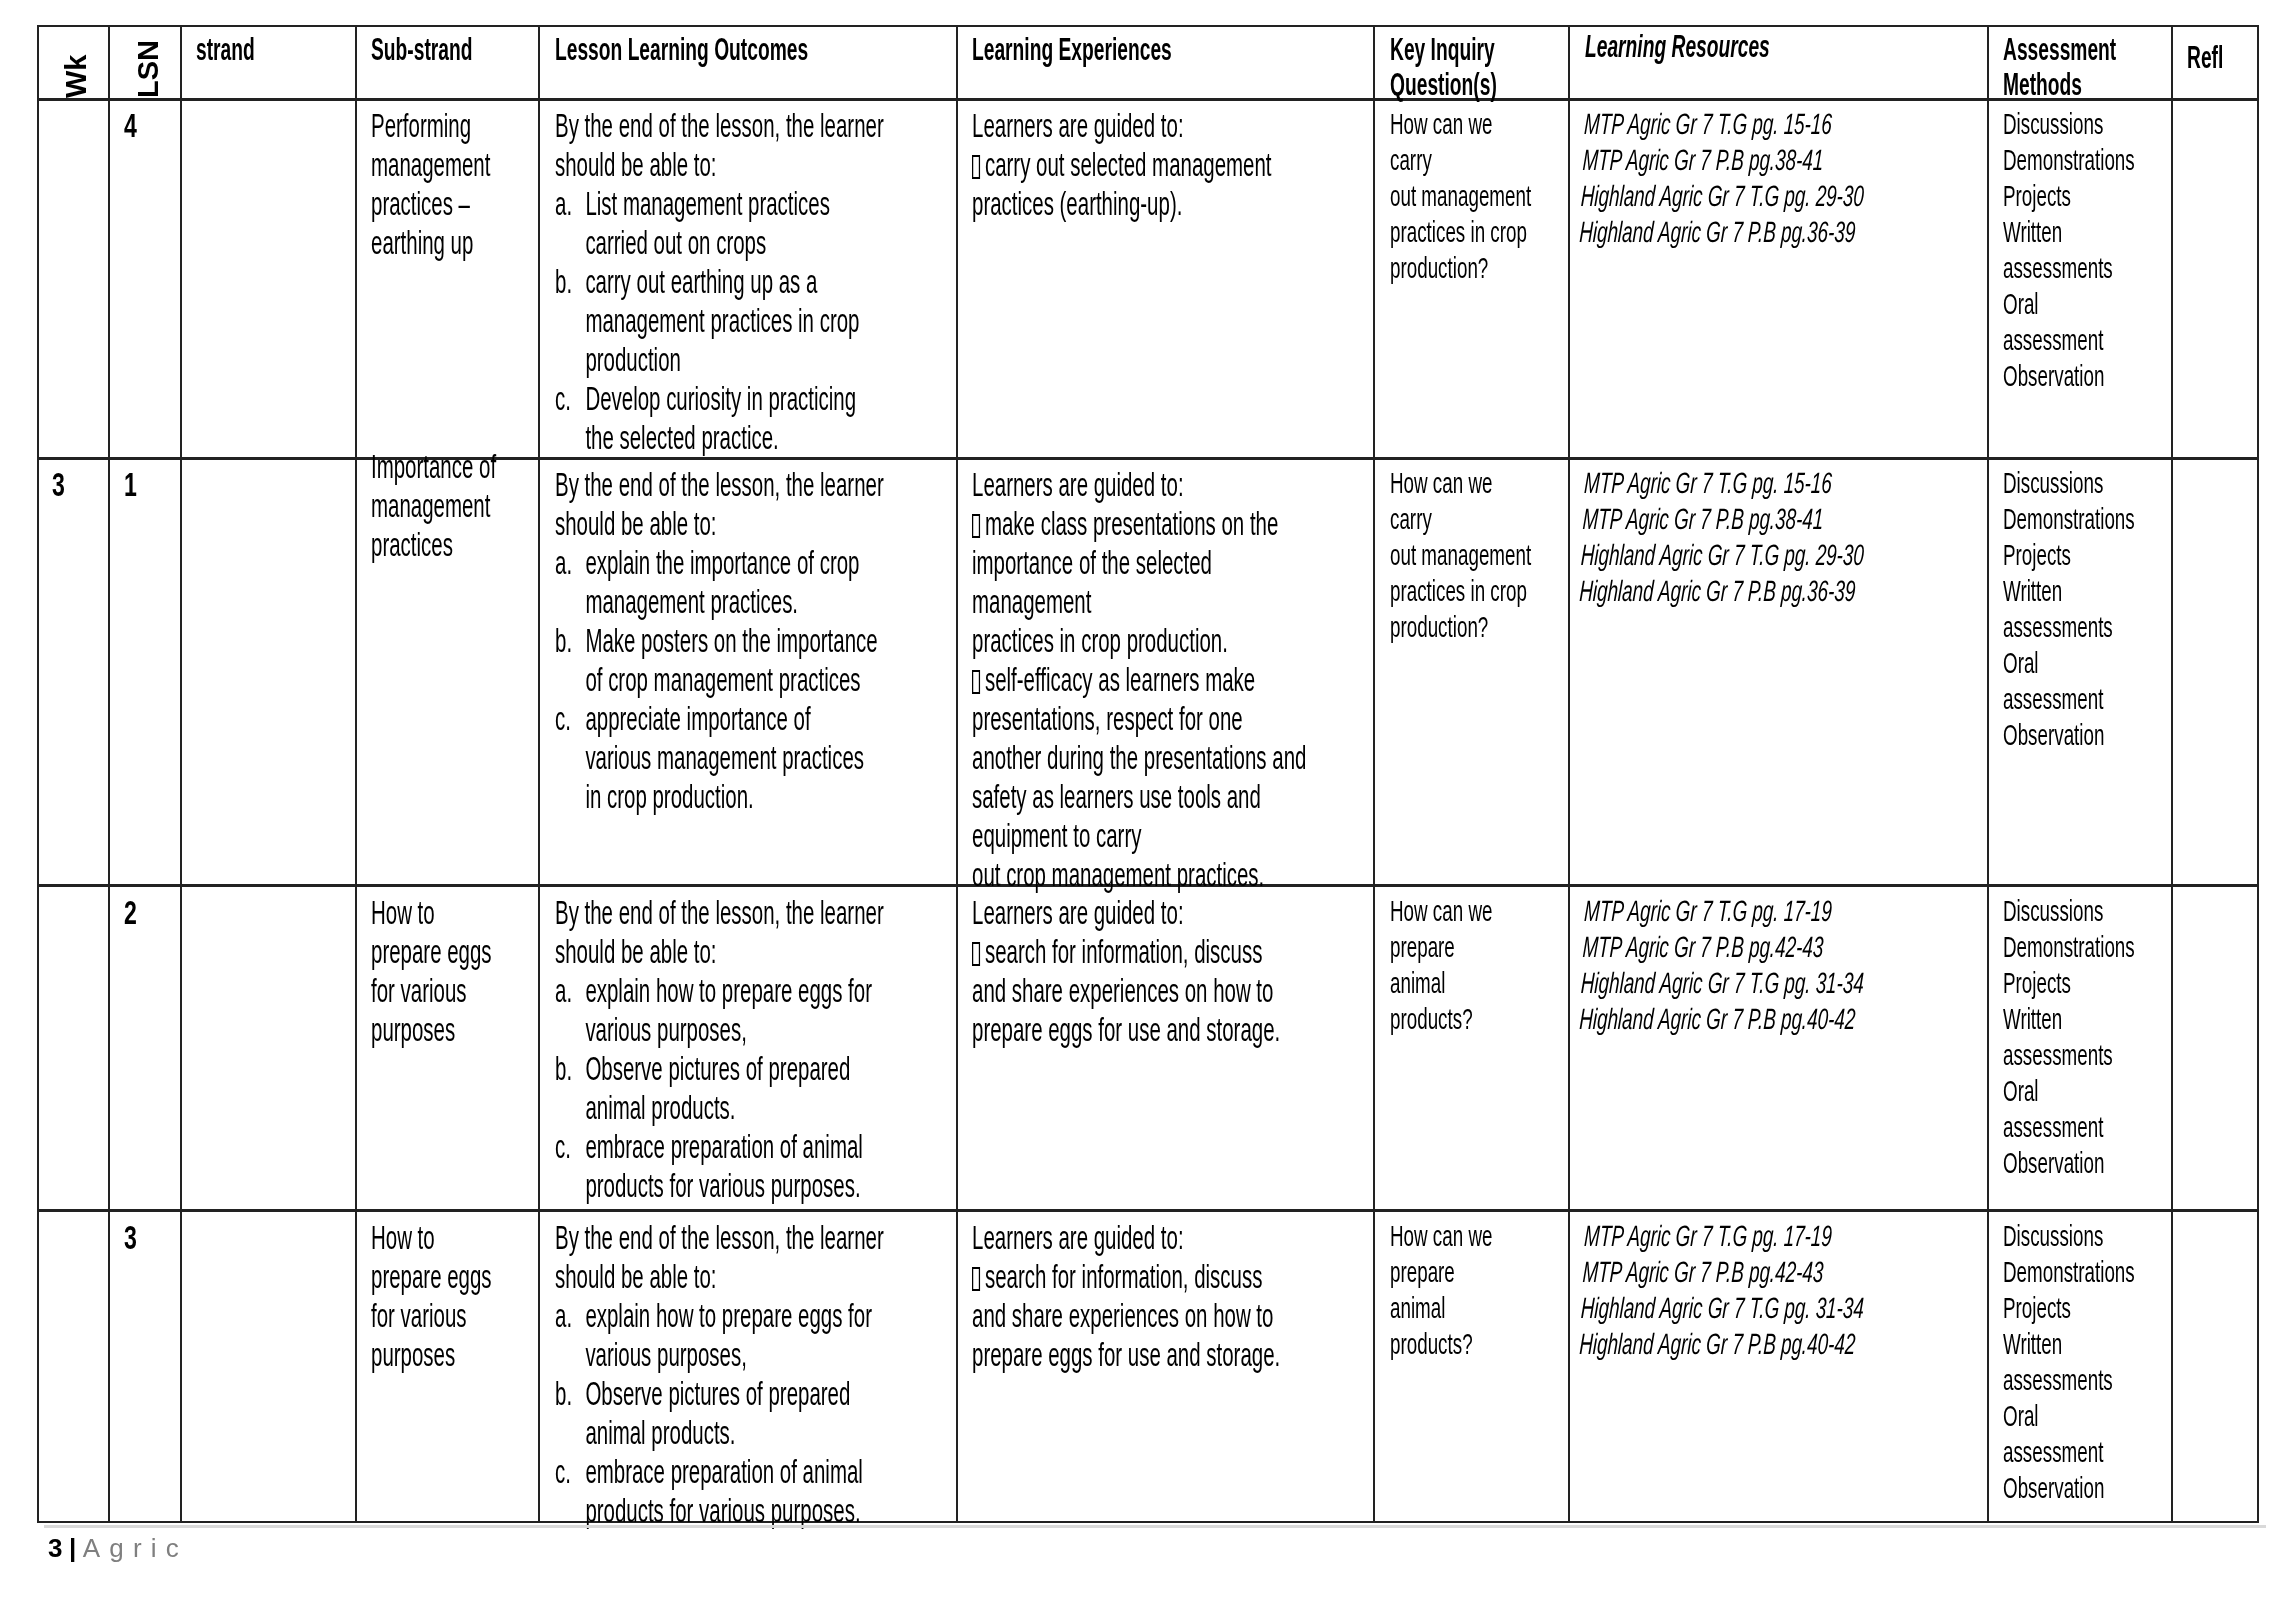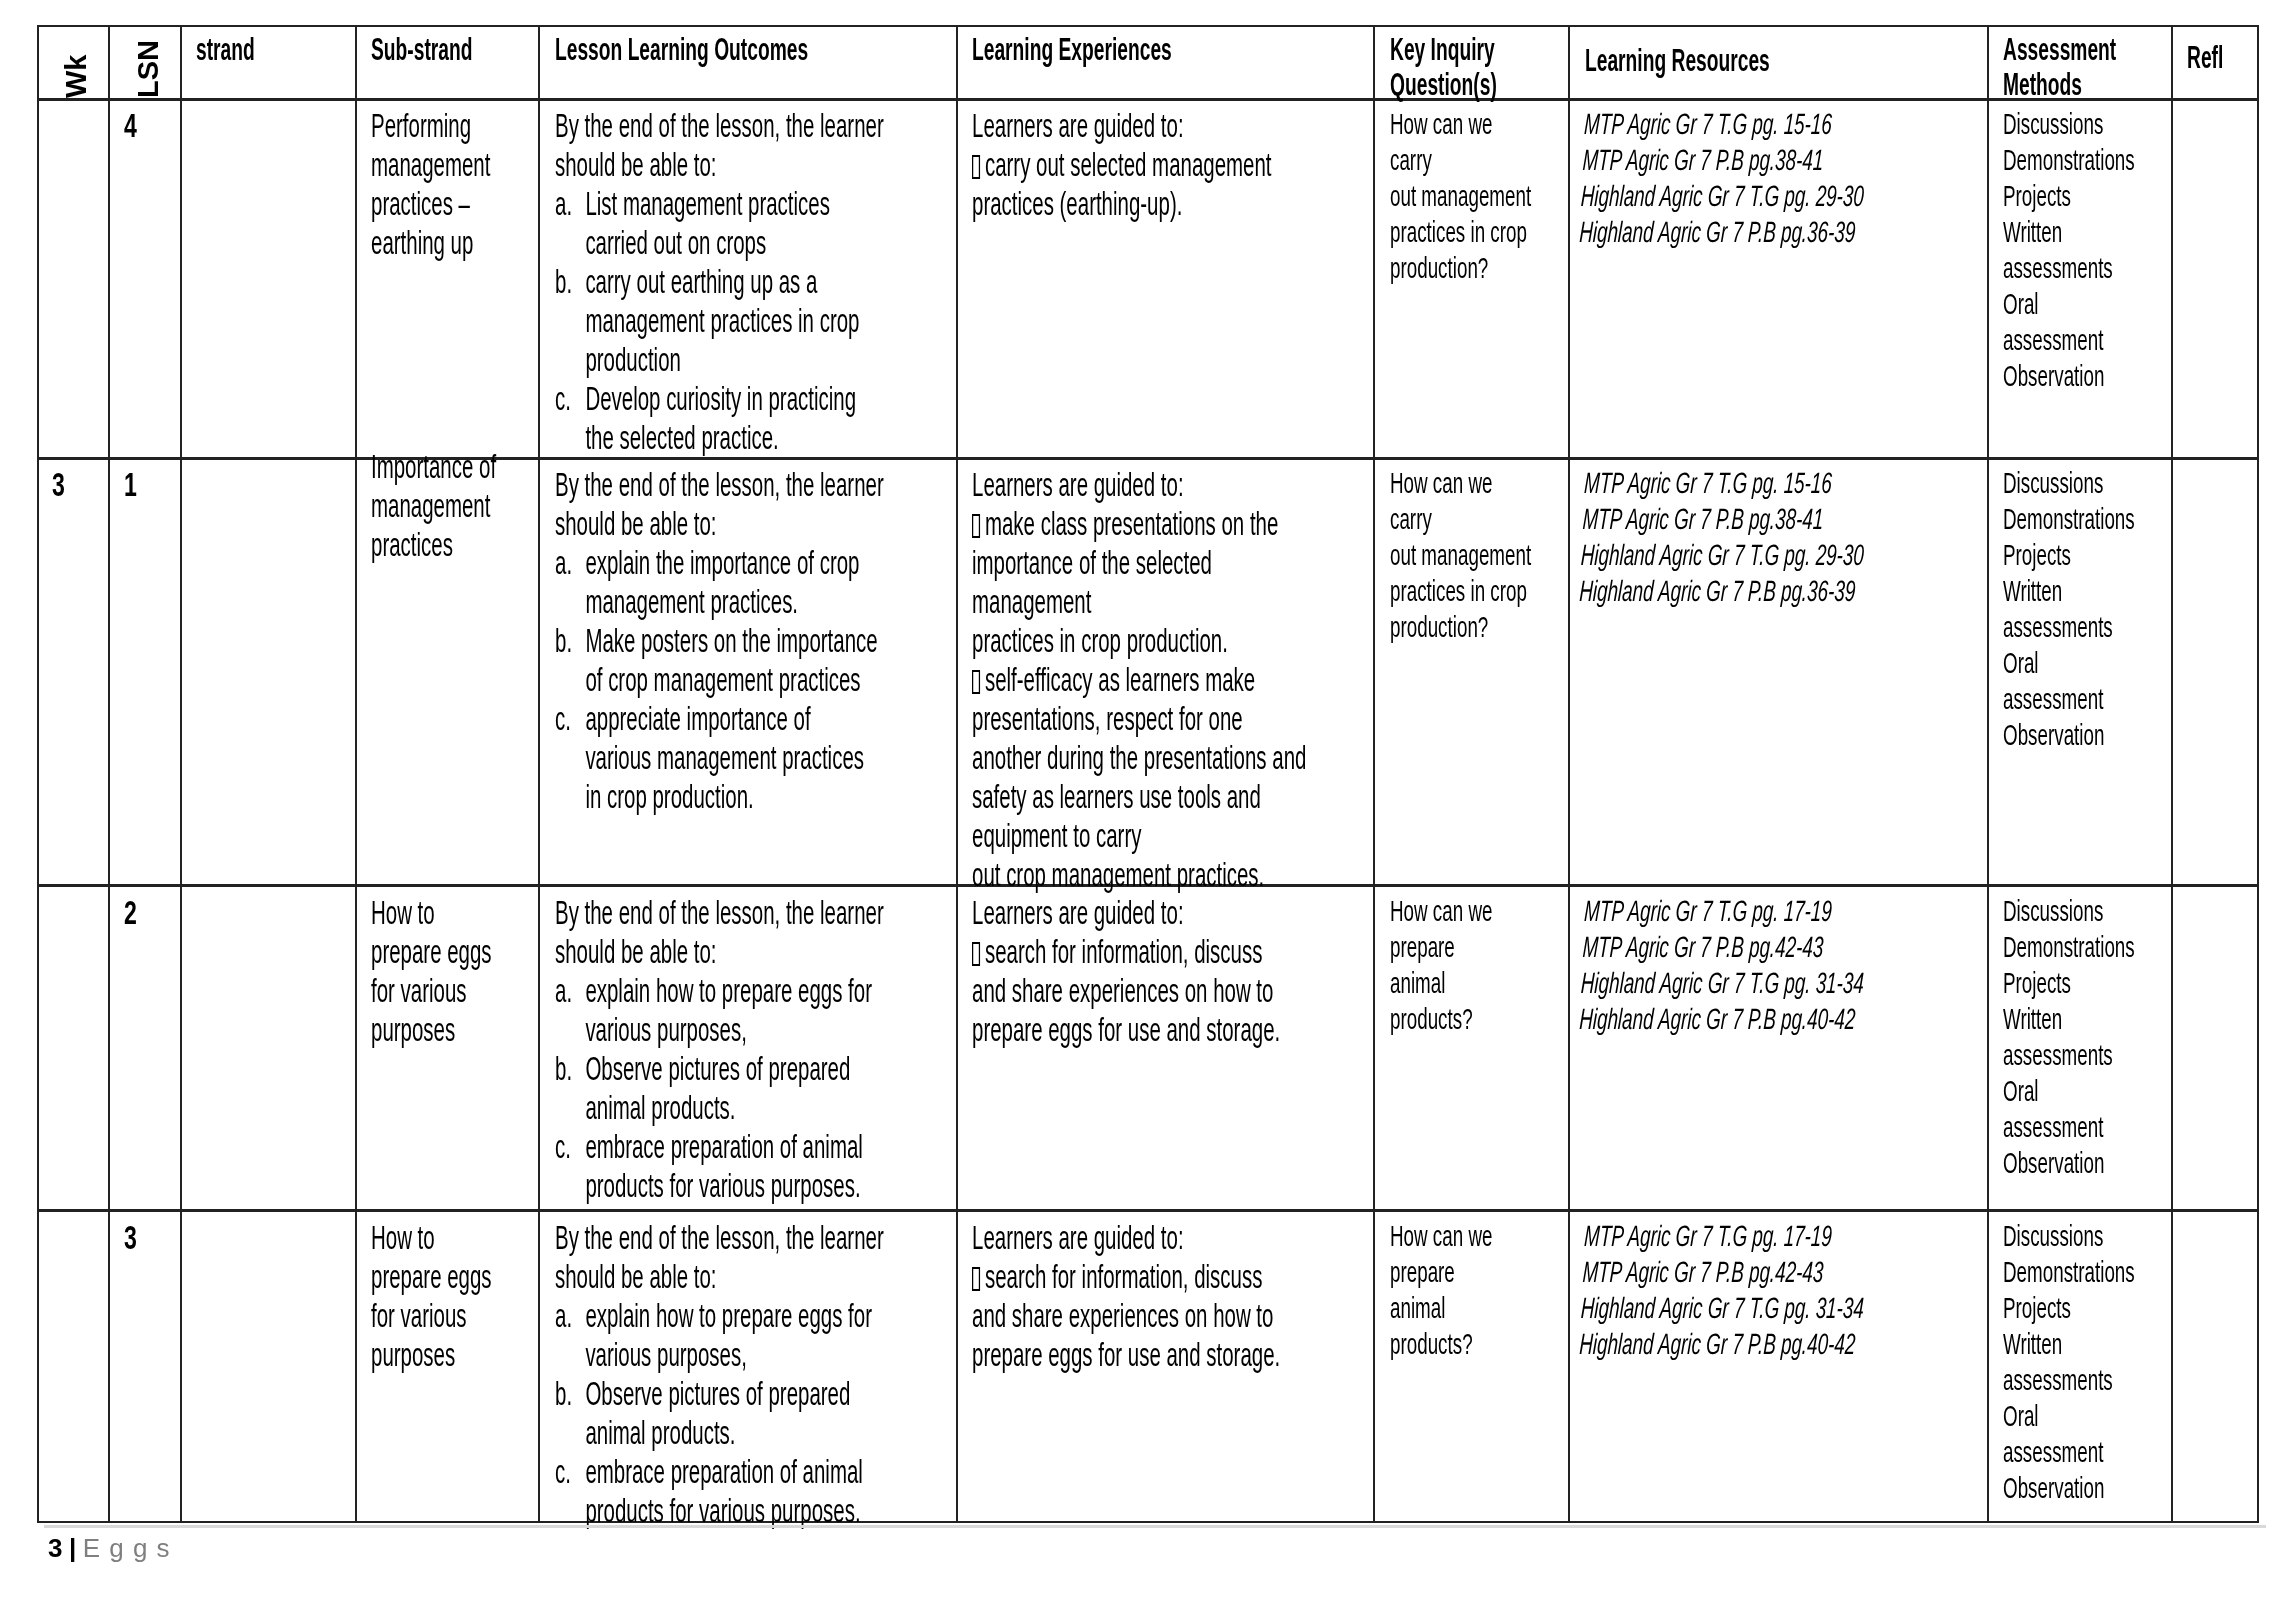--- a/index.html
+++ b/index.html
@@ -63,21 +63,21 @@
       <div class="lines" style="transform: scaleX(0.62);">
         <span class="ln">Lesson Learning Outcomes</span>
       </div>
     </div>
     <div class="cell hdr" style="left: 1351px; top: 5.2px; width: 175px; height: 66px;">
       <div class="lines" style="transform: scaleX(0.62);">
         <span class="ln">Key Inquiry</span>
         <span class="ln">Question(s)</span>
       </div>
     </div>
-    <div class="cell hdr" style="left: 1546px; top: 16px; width: 399px; height: 66px;">
+    <div class="cell hdr" style="left: 1546px; top: 2px; width: 399px; height: 66px; font-style: italic;">
       <div class="lines" style="transform: scaleX(0.62);">
         <span class="ln">Learning Resources</span>
       </div>
     </div>
     <div class="cell hdr" style="left: 1964px; top: 5.2px; width: 164px; height: 66px;">
       <div class="lines" style="transform: scaleX(0.62);">
         <span class="ln">Assessment</span>
         <span class="ln">Methods</span>
       </div>
     </div>
@@ -360,15 +360,15 @@
         <span class="ln">assessment</span>
         <span class="ln">Observation</span>
       </div>
     </div>
     <div class="cell" style="left: 2148px; top: 1191px; width: 67px; height: 304px;">
       <div class="lines"></div>
     </div>
   </div>
 <div class="footer-rule"></div>
 <div class="footer">
-  <span class="pnum">3</span><span class="bar">|</span><span class="pword">Eggs</span>
+  <span class="pnum">3</span><span class="bar">|</span><span class="pword">Agric</span>
 </div>
 
 
 </body></html>

